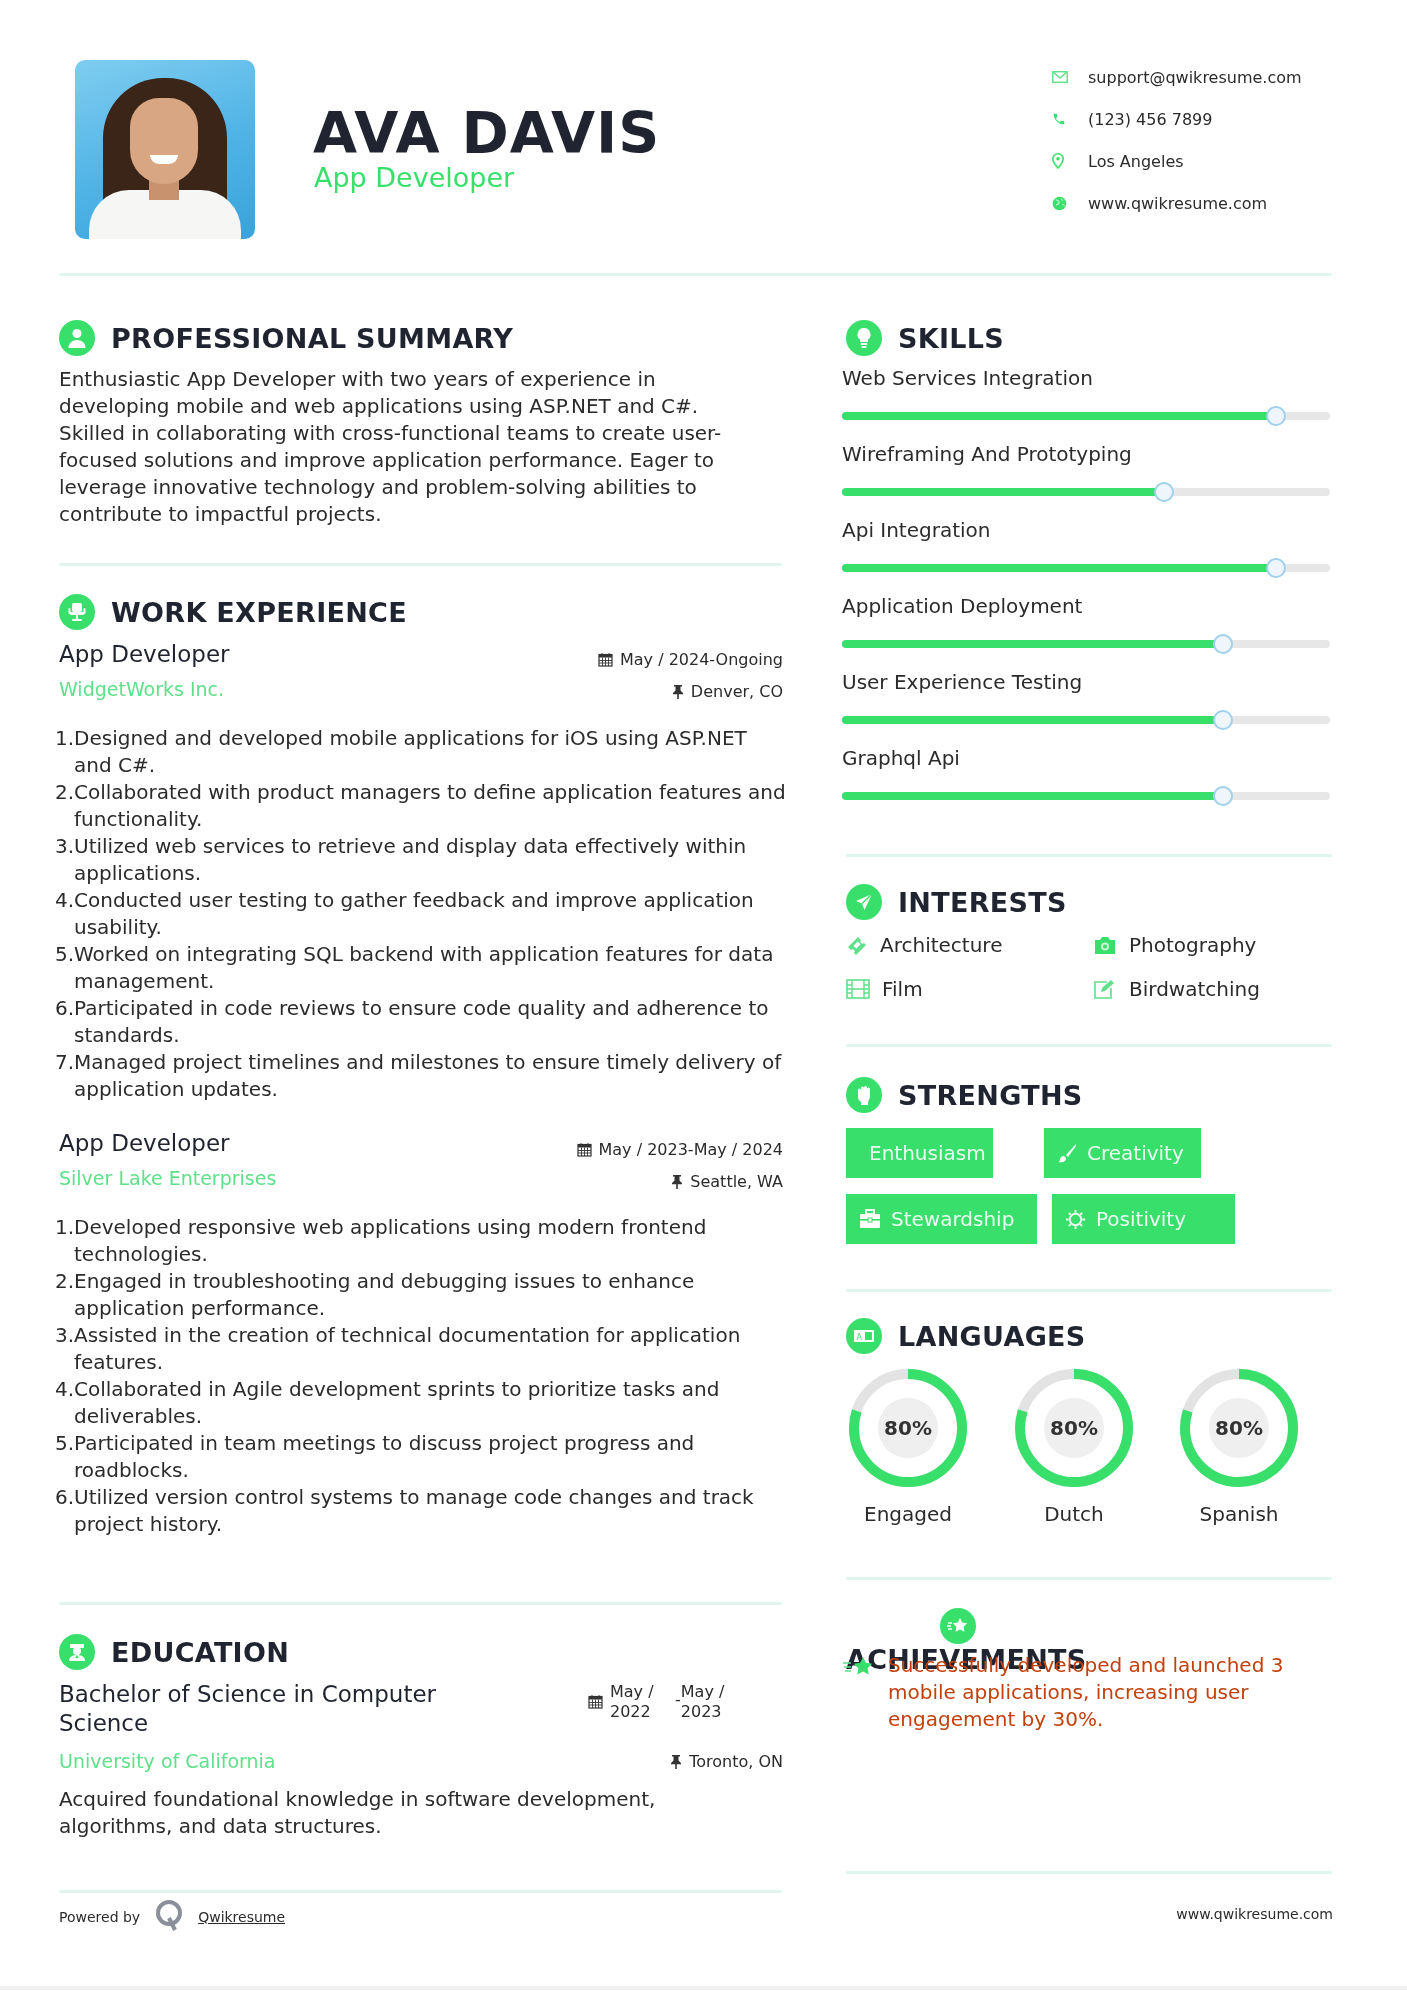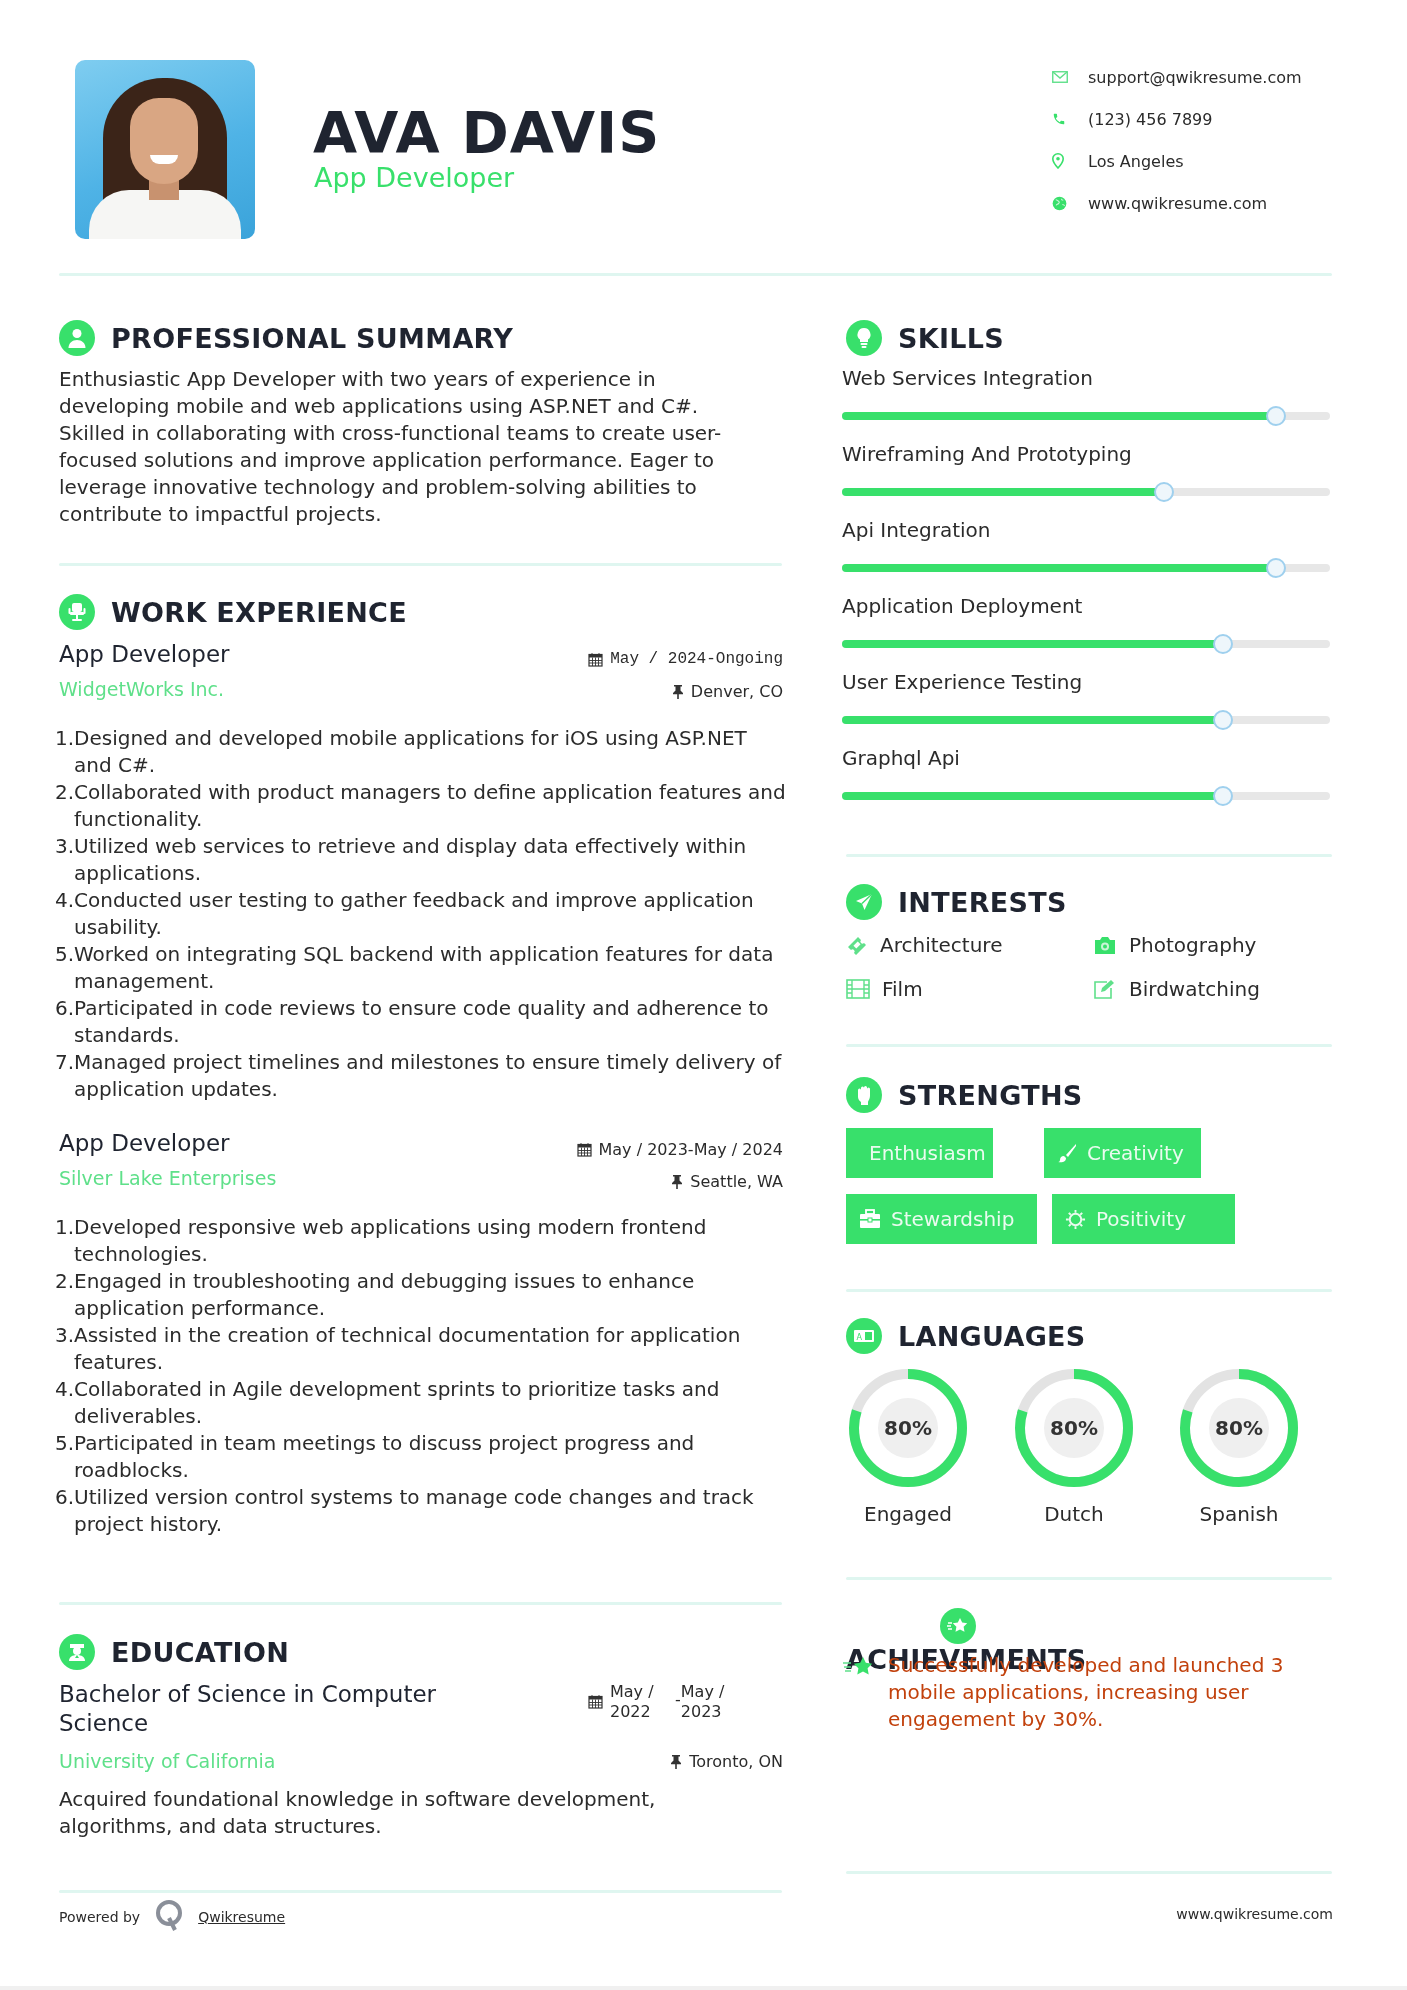--- a/index.html
+++ b/index.html
@@ -150,21 +150,21 @@
           <rect x="8" y="13" width="2" height="4" fill="#fff"></rect>
           <rect x="4" y="17" width="10" height="2" rx="1" fill="#fff"></rect>
           <rect x="0.5" y="6" width="2" height="6" rx="1" fill="#fff"></rect>
           <rect x="15.5" y="6" width="2" height="6" rx="1" fill="#fff"></rect>
         </svg>
     </span>
     <span class="sec-title">WORK EXPERIENCE</span>
   </div>
 
   <div class="job-title" style="left:59px; top:641px;">App Developer</div>
-  <div class="meta" style="right:624px; top:650px;font-family:Liberation Mono, monospace;">
+  <div class="meta" style="right:624px; top:650px;">
     <svg width="15" height="15" viewBox="0 0 15 15">
         <rect x="1" y="2.5" width="13" height="11.5" fill="none" stroke="#333" stroke-width="1.2"></rect>
         <rect x="1" y="2.5" width="13" height="3" fill="#333"></rect>
         <path d="M4 1v3M11 1v3M1 8.5h13M1 11h13M4.5 5.5v8.5M7.5 5.5v8.5M10.5 5.5v8.5" stroke="#333" stroke-width="0.9"></path>
       </svg>
     <span>May / 2024-Ongoing</span>
   </div>
   <div class="company" style="left:59px; top:678px;">WidgetWorks Inc.</div>
   <div class="meta" style="right:624px; top:682px;">
     <svg width="12" height="15" viewBox="0 0 12 15">

